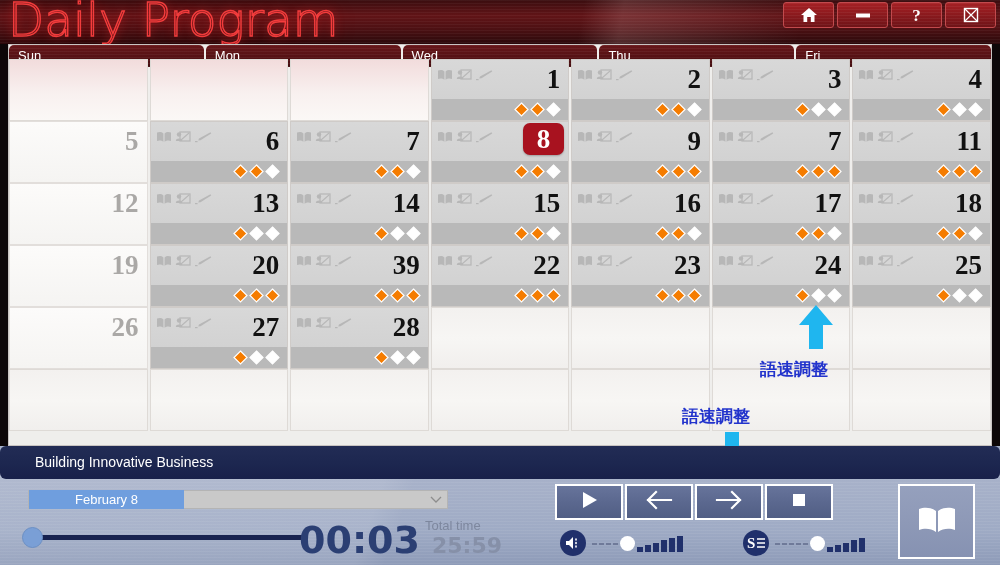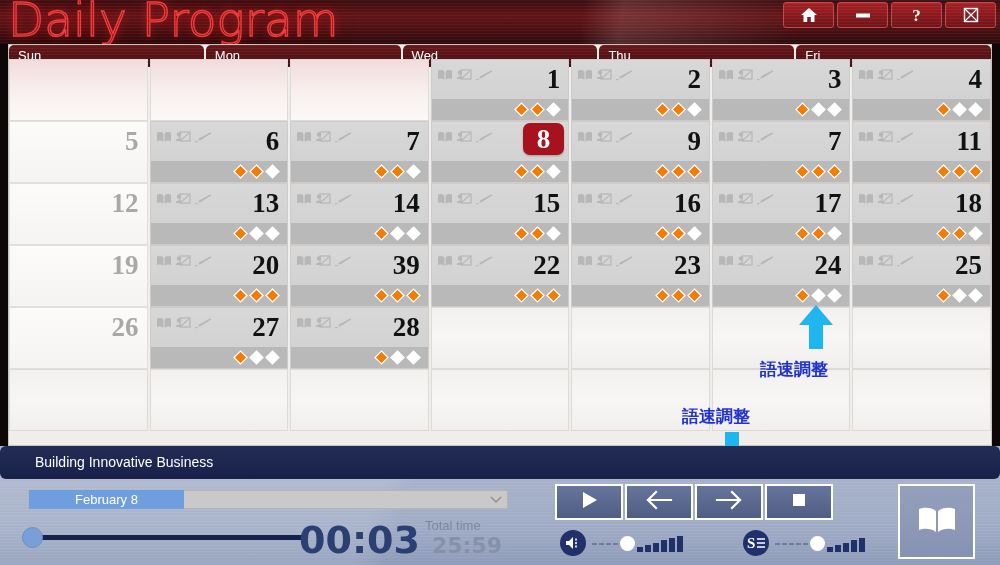--- a/index.html
+++ b/index.html
@@ -135,21 +135,21 @@
     content:""; position:absolute; left:0; top:0; width:100%; height:100%;
     background:linear-gradient(110deg, rgba(255,255,255,0.10) 0%, rgba(255,255,255,0.10) 38%, rgba(255,255,255,0.0) 41%);
     pointer-events:none;
   }
   .songbar{
     position:absolute; left:0; top:0; width:1000px; height:33px;
     background:linear-gradient(to bottom,#222c55 0%,#1d2750 50%,#18204a 100%);
     color:#fff; font-size:14px; line-height:33px; padding-left:35px;border-radius:6px;
   }
   .selwrap{
-    position:absolute; left:28px; top:44px; width:480px; height:19px;
+    position:absolute; left:28px; top:44px; width:420px; height:19px;
     background:#c9c9c9; border:1px solid #b4b4b4;
     display:flex; align-items:center;
   }
   .selval{
     width:155px; height:19px; background:#6f9ede;
     color:#fff; font-size:13px; line-height:19px; text-align:center;
   }
   .selcaret{ margin-left:auto; margin-right:5px; color:#8d8d8d; font-size:10px; line-height:1; }
 
   .seekrow{ position:absolute; left:0; top:70px; width:530px; height:45px; }

